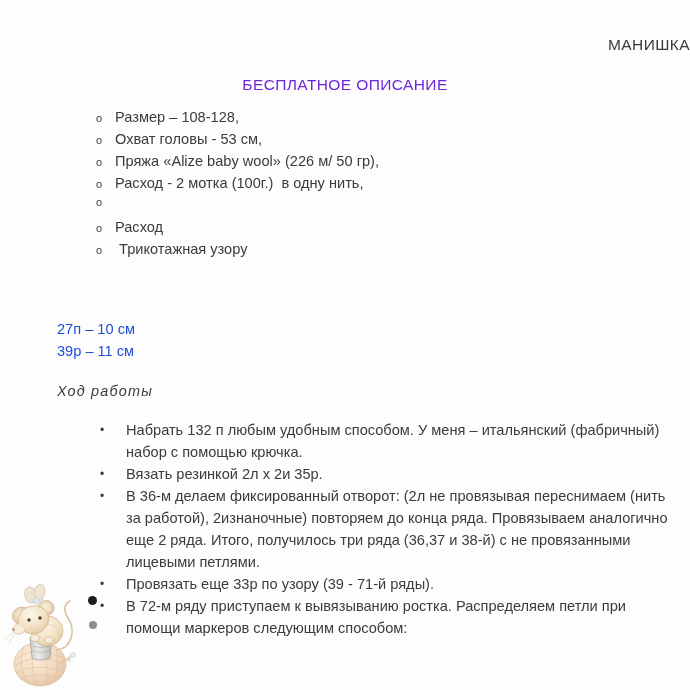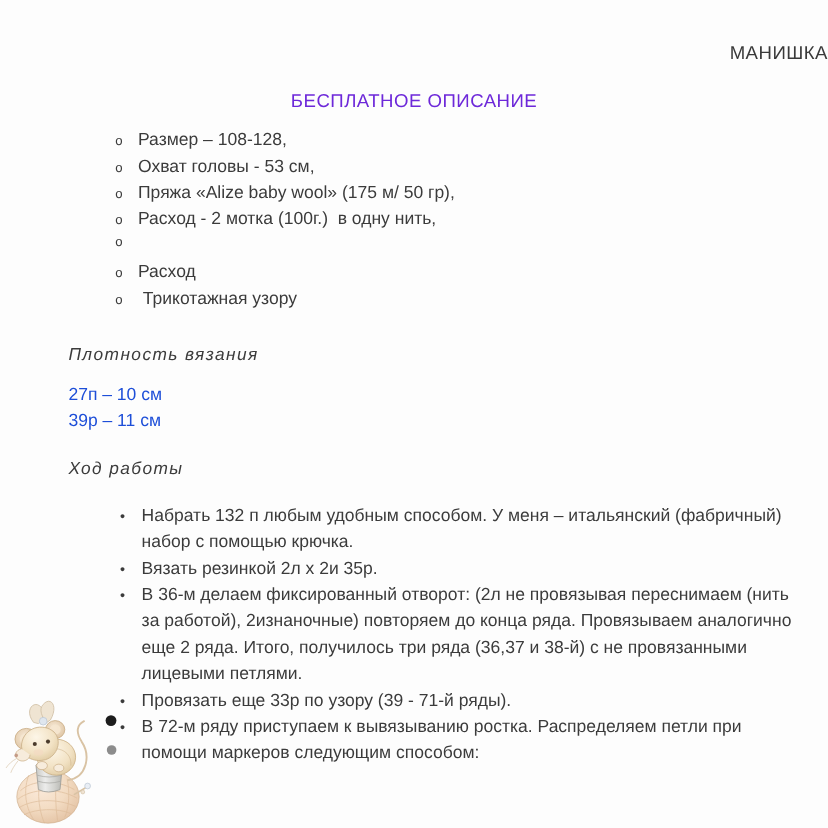--- a/index.html
+++ b/index.html
@@ -113,20 +113,21 @@
   }
   .step-marker {
     width: 18px;
     flex: 0 0 18px;
     font-size: 12px;
     line-height: 22px;
     color: #3b3b3b;
   }
   .step-text {
     flex: 1 1 auto;
+    margin-left: 8px;
   }
 
   
   .mouse-art {
     position: absolute;
     left: 2px;
     top: 576px;
     width: 86px;
     height: 112px;
     pointer-events: none;
@@ -166,40 +167,39 @@
     <div class="mat-row">
       <span class="mat-marker">o</span>
       <span class="mat-text">Размер – 108-128,</span>
     </div>
     <div class="mat-row">
       <span class="mat-marker">o</span>
       <span class="mat-text">Охват головы - 53 см,</span>
     </div>
     <div class="mat-row">
       <span class="mat-marker">o</span>
-      <span class="mat-text">Пряжа «Alize baby wool» (175 м/ 50 гр),</span>
+      <span class="mat-text">Пряжа «Alize baby wool» (226 м/ 50 гр),</span>
     </div>
     <div class="mat-row">
       <span class="mat-marker">o</span>
       <span class="mat-text">Расход - 2 мотка (100г.)  в одну нить,</span>
     </div>
     <div class="mat-row">
       <span class="mat-marker">o</span>
     </div>
     <div class="mat-row">
       <span class="mat-marker">o</span>
       <span class="mat-text">Расход</span>
     </div>
     <div class="mat-row">
       <span class="mat-marker">o</span>
       <span class="mat-text"> Трикотажная узору</span>
     </div>
   </div>
 
-  <div class="sec-heading" id="heading-density">Плотность вязания</div>
   <div class="density">
     <div class="density-row">27п – 10 см</div>
     <div class="density-row">39р – 11 см</div>
   </div>
 
   <div class="sec-heading" id="heading-process">Ход работы</div>
 
   <div class="steps">
     <div class="step-row">
       <span class="step-marker">•</span>

